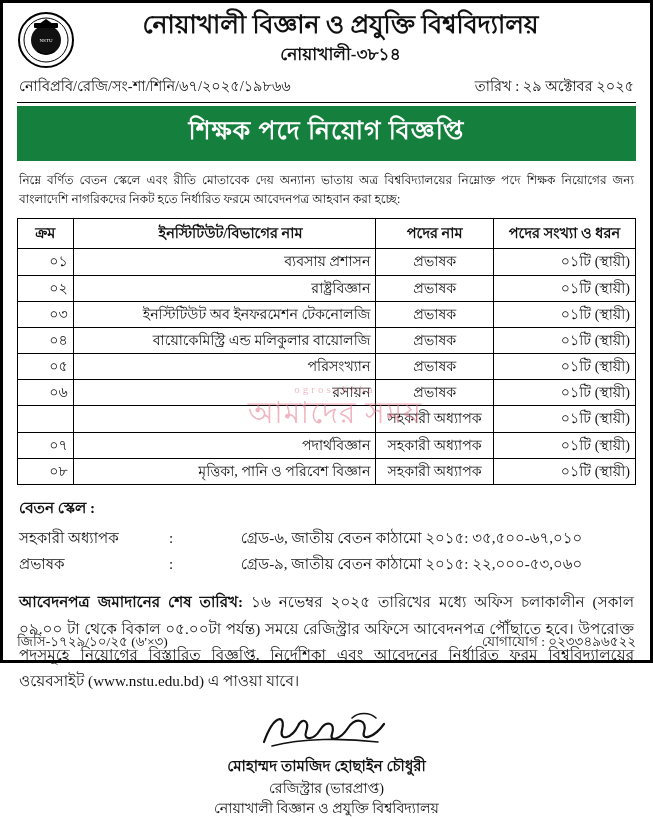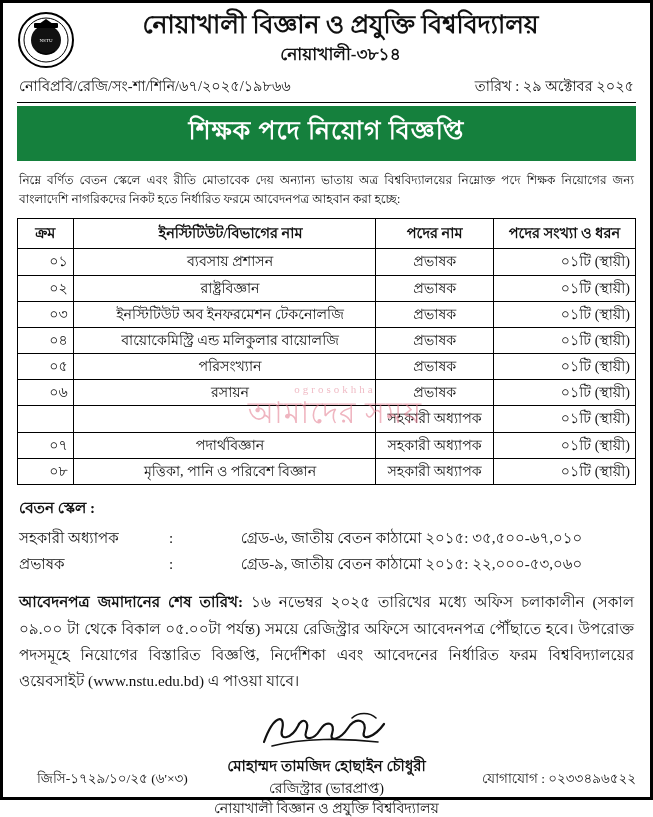--- a/index.html
+++ b/index.html
@@ -10,21 +10,21 @@
   body {
     width: 653px;
     height: 817px;
     font-family: "Liberation Serif", "DejaVu Serif", serif;
     color: #111;
     overflow: hidden;
   }
   .page {
     position: relative;
     width: 653px;
-    height: 800px;
+    height: 663px;
     box-sizing: border-box;
     border: 3px solid #000;
     background: #fff;
     padding: 6px 14px 20px 14px;
   }
   
   .header {
     display: flex;
     align-items: center;
     gap: 10px;
@@ -95,21 +95,21 @@
     padding: 3px 5px;
     line-height: 1.35;
   }
   table.jobs th {
     font-weight: bold;
     text-align: center;
     font-size: 14.5px;
     padding: 5px 4px;
   }
   .c-sl  { width: 9%;  text-align: right; }
-  .c-dep { width: 49%; text-align: center; padding-left: 16px !important; }
+  .c-dep { width: 49%; text-align: right; padding-left: 16px !important; }
   .c-post{ width: 19%; text-align: center; }
   .c-num { width: 23%; text-align: right; }
   
   .sec-title {
     font-size: 15.2px;
     font-weight: bold;
     margin: 11px 2px 4px 2px;
   }
   .pay-row {
     display: flex;
@@ -148,21 +148,20 @@
   }
   
   .footer {
     position: absolute;
     left: 14px;
     right: 14px;
     bottom: 6px;
     display: flex;
     justify-content: space-between;
     font-size: 13.5px;
-    margin-left: 20px;
   }
   
   .watermark {
     position: absolute;
     left: 17px; right: 0;
     top: 380px;
     text-align: center;
     font-size: 30px;
     font-weight: normal;
     color: rgba(226, 120, 140, 0.55);

